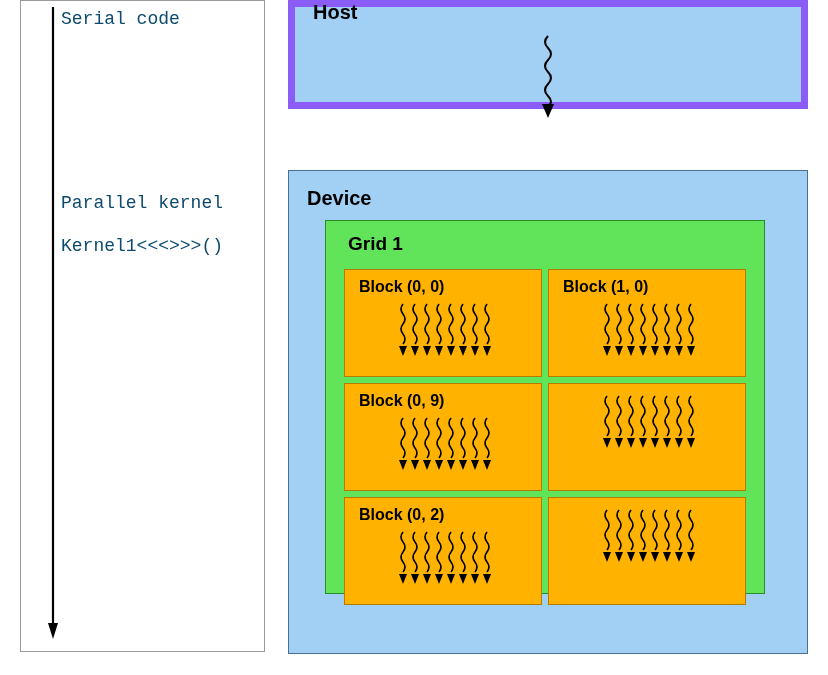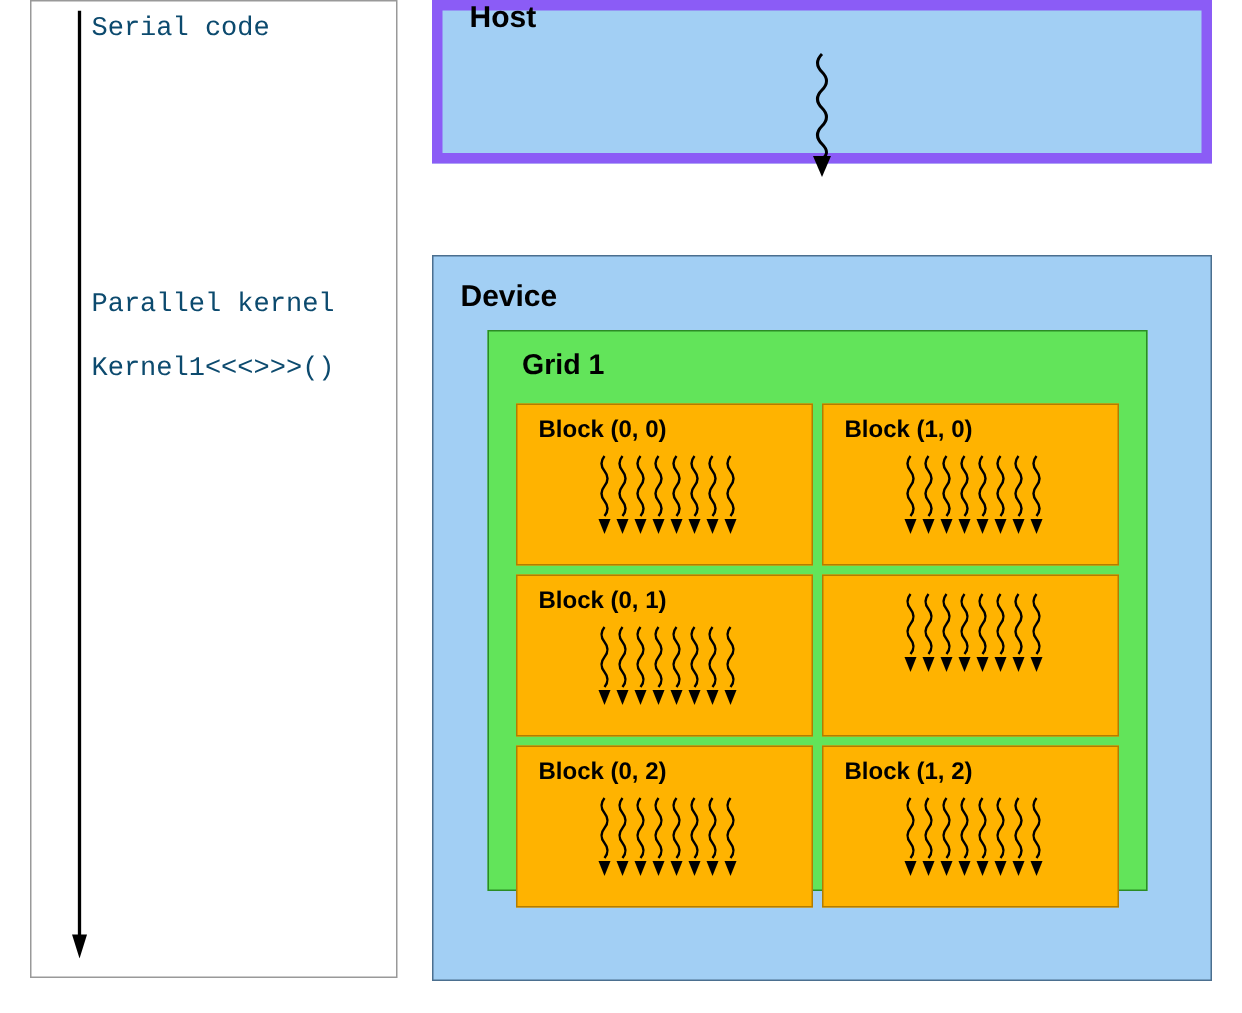--- a/index.html
+++ b/index.html
@@ -232,21 +232,21 @@
               <svg width="12" height="56" viewBox="0 0 12 56">
                 <path d="M6 2 Q2 7 6 12 Q10 17 6 22 Q2 27 6 32 Q10 37 6 42" fill="none" stroke="#000" stroke-width="1.6"></path>
                 <polygon points="6,54 2,44 10,44" fill="#000"></polygon>
               </svg>
             </div>
         </div>
       </div>
 
       <div class="block-row">
         <div class="block">
-          <div class="block-title">Block (0, 1)</div>
+          <div class="block-title">Block (0, 9)</div>
           <div class="threads">
               <svg width="12" height="56" viewBox="0 0 12 56">
                 <path d="M6 2 Q2 7 6 12 Q10 17 6 22 Q2 27 6 32 Q10 37 6 42" fill="none" stroke="#000" stroke-width="1.6"></path>
                 <polygon points="6,54 2,44 10,44" fill="#000"></polygon>
               </svg>
               <svg width="12" height="56" viewBox="0 0 12 56">
                 <path d="M6 2 Q2 7 6 12 Q10 17 6 22 Q2 27 6 32 Q10 37 6 42" fill="none" stroke="#000" stroke-width="1.6"></path>
                 <polygon points="6,54 2,44 10,44" fill="#000"></polygon>
               </svg>
               <svg width="12" height="56" viewBox="0 0 12 56">
@@ -345,21 +345,20 @@
                 <path d="M6 2 Q2 7 6 12 Q10 17 6 22 Q2 27 6 32 Q10 37 6 42" fill="none" stroke="#000" stroke-width="1.6"></path>
                 <polygon points="6,54 2,44 10,44" fill="#000"></polygon>
               </svg>
               <svg width="12" height="56" viewBox="0 0 12 56">
                 <path d="M6 2 Q2 7 6 12 Q10 17 6 22 Q2 27 6 32 Q10 37 6 42" fill="none" stroke="#000" stroke-width="1.6"></path>
                 <polygon points="6,54 2,44 10,44" fill="#000"></polygon>
               </svg>
             </div>
         </div>
         <div class="block">
-          <div class="block-title">Block (1, 2)</div>
           <div class="threads">
               <svg width="12" height="56" viewBox="0 0 12 56">
                 <path d="M6 2 Q2 7 6 12 Q10 17 6 22 Q2 27 6 32 Q10 37 6 42" fill="none" stroke="#000" stroke-width="1.6"></path>
                 <polygon points="6,54 2,44 10,44" fill="#000"></polygon>
               </svg>
               <svg width="12" height="56" viewBox="0 0 12 56">
                 <path d="M6 2 Q2 7 6 12 Q10 17 6 22 Q2 27 6 32 Q10 37 6 42" fill="none" stroke="#000" stroke-width="1.6"></path>
                 <polygon points="6,54 2,44 10,44" fill="#000"></polygon>
               </svg>
               <svg width="12" height="56" viewBox="0 0 12 56">

